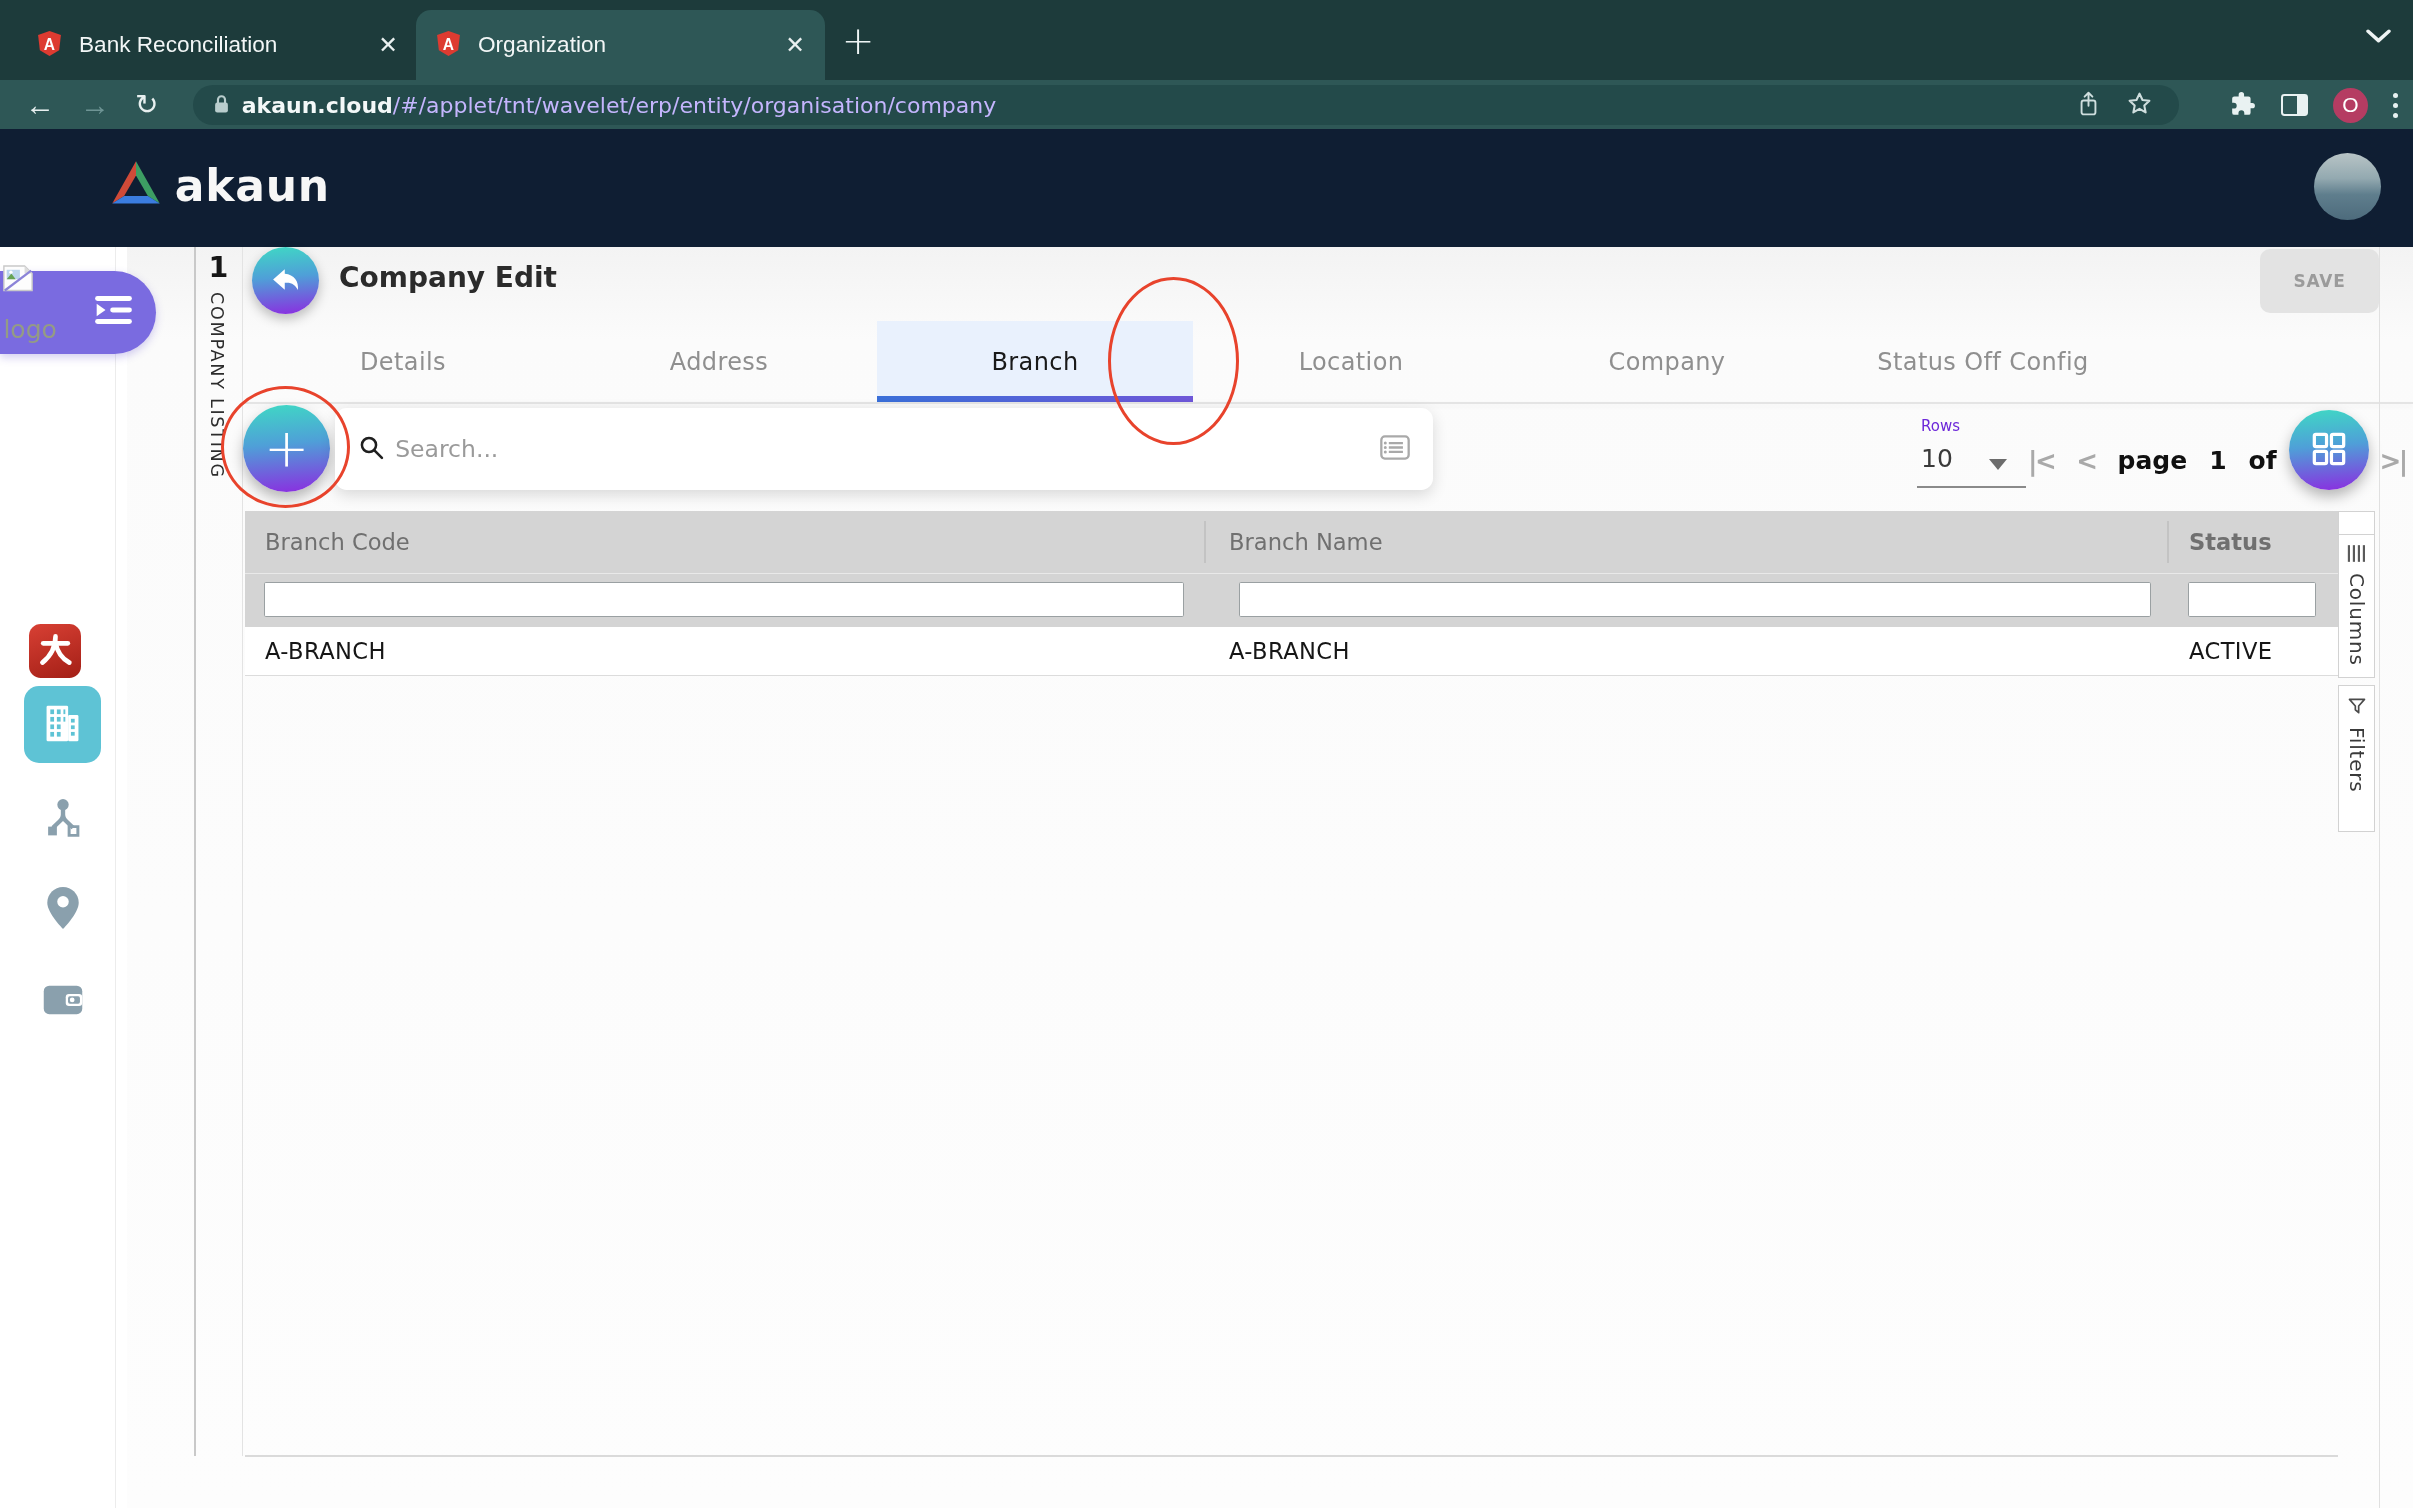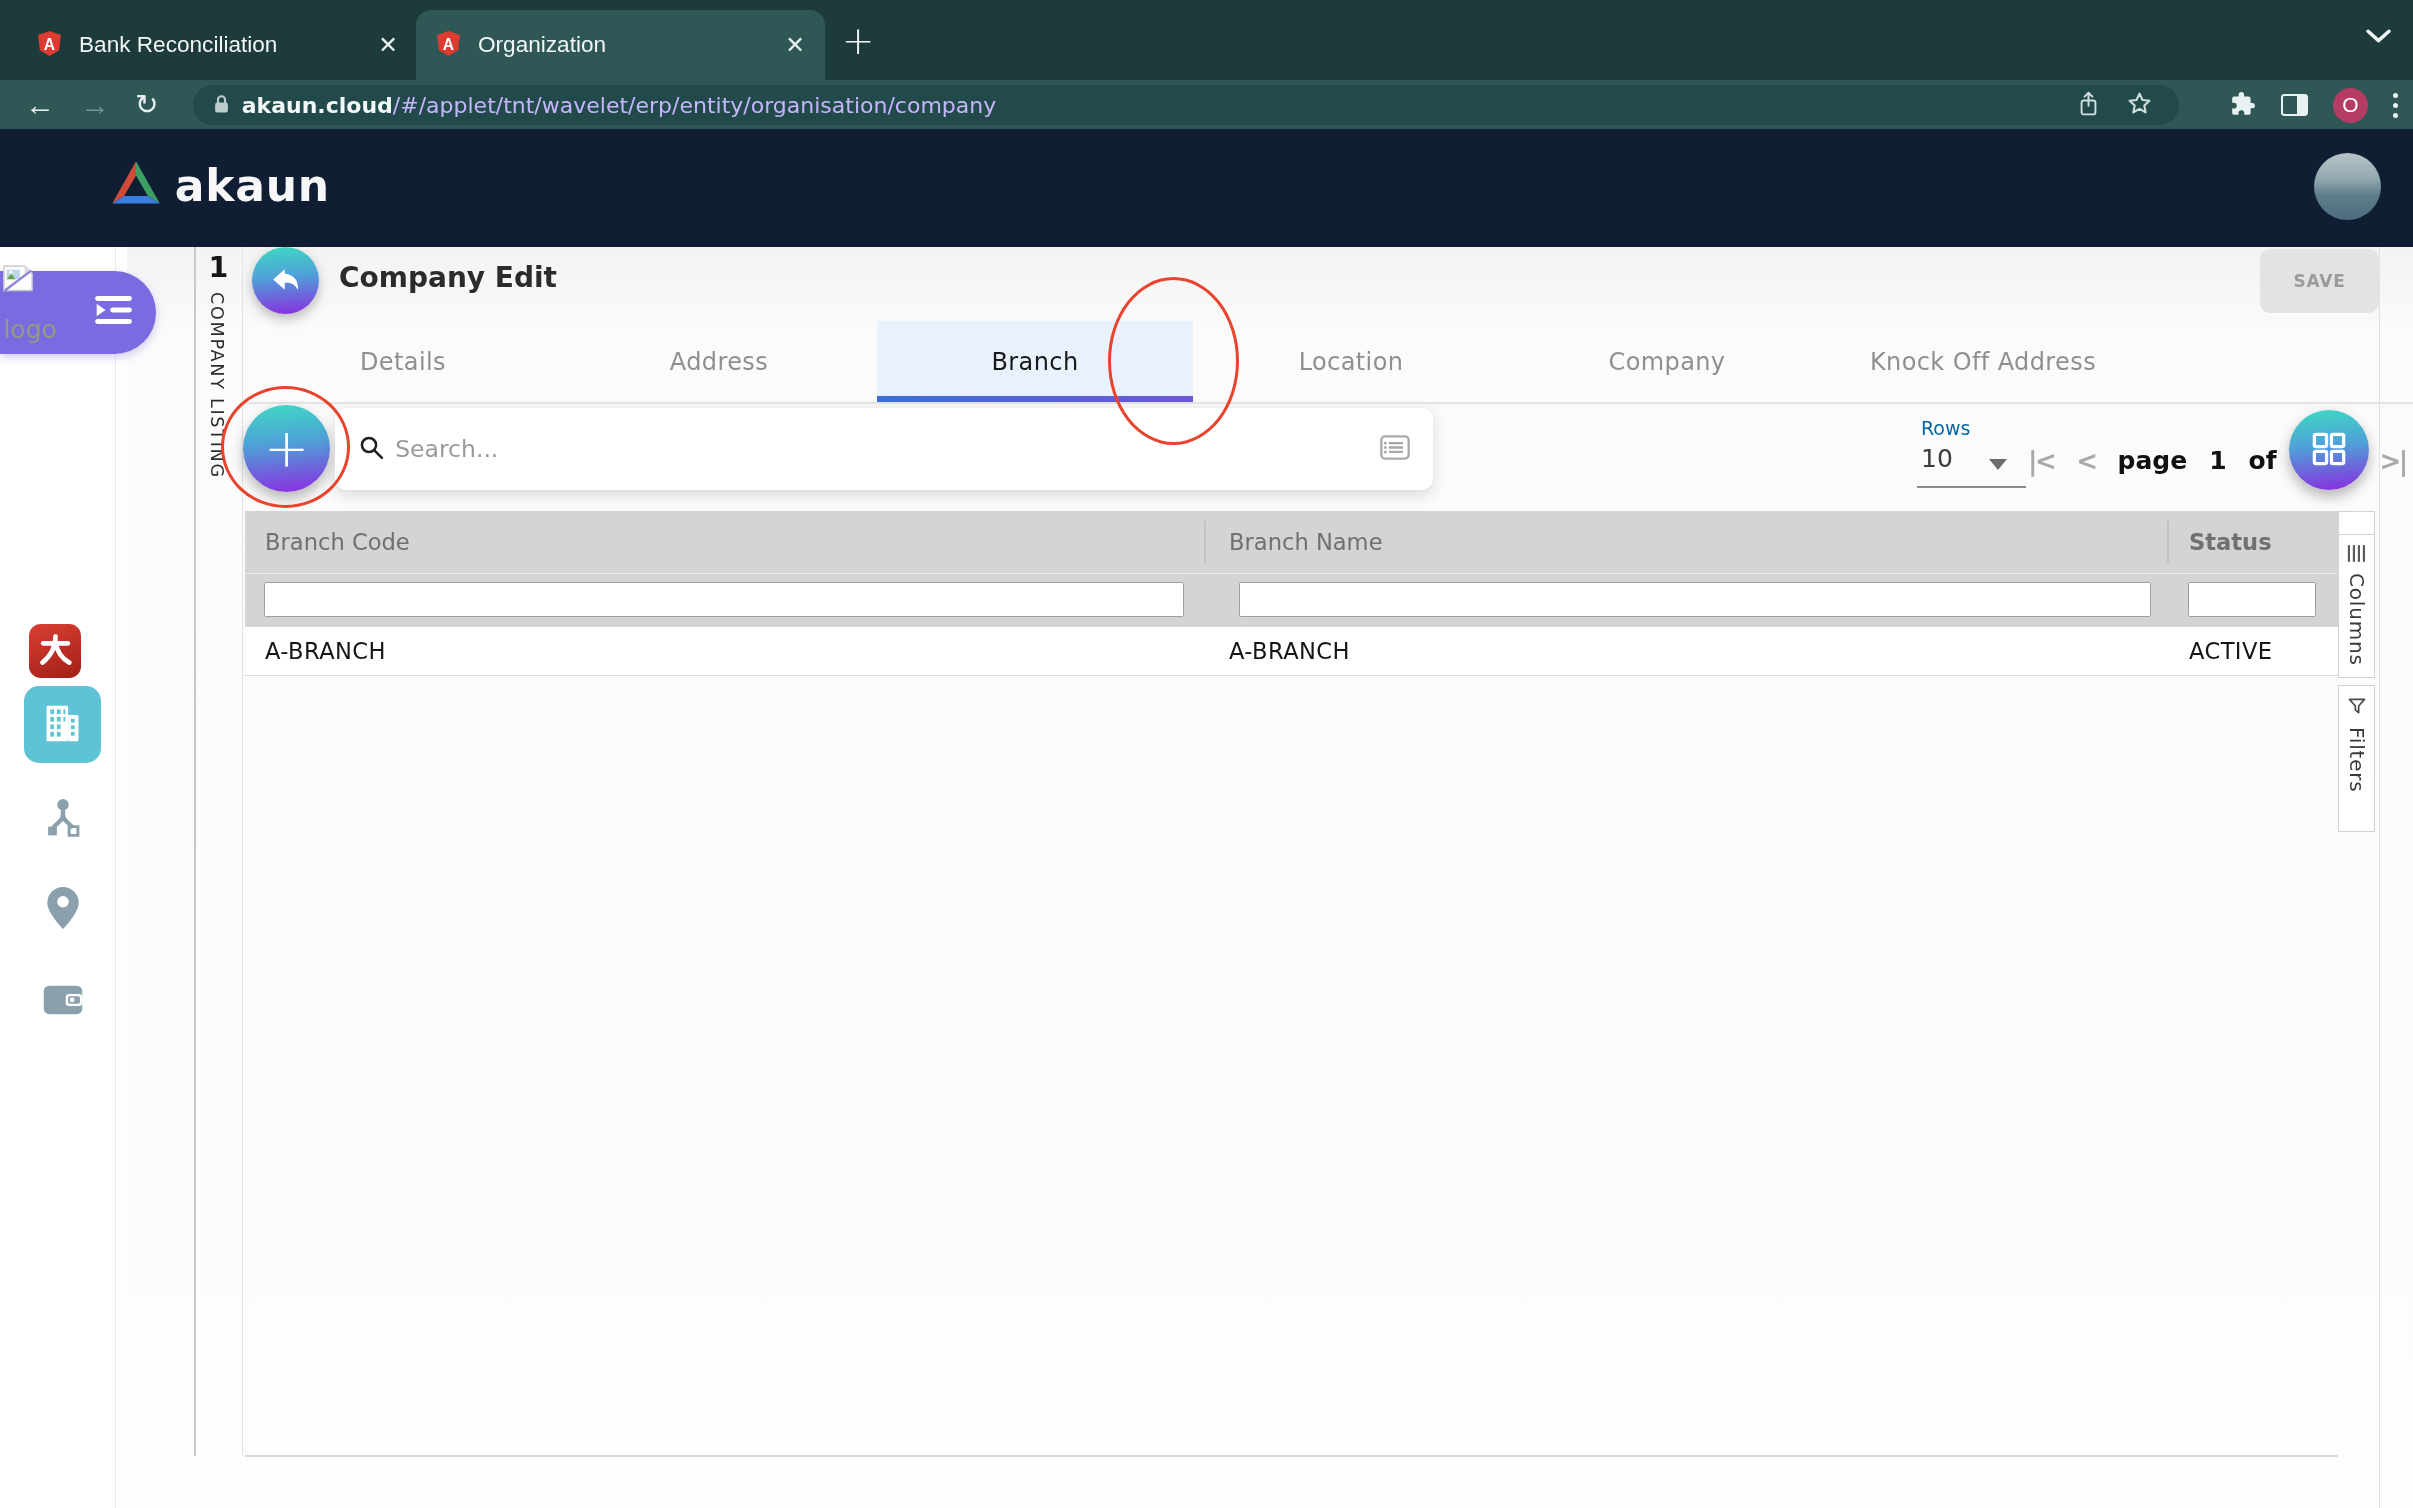--- a/index.html
+++ b/index.html
@@ -84,21 +84,21 @@
   .add-btn { position:absolute; left:243px; top:405px; width:87px; height:87px; border-radius:50%;
              background:linear-gradient(175deg,#3fd9c4 0%,#4f9fd8 45%,#8c2be0 100%);
              color:#fff; font-size:54px; font-weight:300; display:flex; align-items:center; justify-content:center;
              box-shadow:0 6.7px 13.4px rgba(0,0,0,.28); }
   .search-card { position:absolute; left:335px; top:408px; width:1098px; height:82px; background:#fff;
                  border-radius:11.7px; box-shadow:0 5px 15px rgba(0,0,0,.14);
                  display:flex; align-items:center; padding:0 23.5px; }
   .search-card input { flex:1; border:none; outline:none; font-size:23.5px; color:#333; margin-left:11.7px;
                        font-family:inherit; background:transparent; }
   .search-card input::placeholder { color:#9a9a9a; }
-  .rows-label { position:absolute; left:1921px; top:417px; font-size:19px; color:#0369a1; }
+  .rows-label { position:absolute; left:1921px; top:417px; font-size:15px; color:#6d28d9; }
   .rows-value { position:absolute; left:1921px; top:444px; font-size:25px; color:#3a3a3a; }
   .rows-caret { position:absolute; left:1989px; top:459px; width:0; height:0;
                 border-left:9.2px solid transparent; border-right:9.2px solid transparent;
                 border-top:11.7px solid #6c6c6c; }
   .rows-underline { position:absolute; left:1917px; top:486px; width:109px; height:1.7px; background:#8a8a8a; }
   .pager { position:absolute; left:2028px; top:442px; height:37px; display:flex; align-items:center; gap:22px; }
   .pgico { color:#a9a9a9; font-size:26px; font-weight:bold; letter-spacing:-2.5px; }
   .pgtxt { color:#111; font-size:25px; font-weight:bold; }
   .grid-btn { position:absolute; left:2289px; top:410px; width:80px; height:80px; border-radius:50%;
               background:linear-gradient(175deg,#3fd9c4 0%,#4f9fd8 45%,#8c2be0 100%);
@@ -324,21 +324,21 @@
   </div>
   <div class="page-title">Company Edit</div>
   <div class="save-btn">SAVE</div>
 
   <div class="tabsrow">
     <div class="ptab">Details</div>
     <div class="ptab">Address</div>
     <div class="ptab active">Branch</div>
     <div class="ptab">Location</div>
     <div class="ptab">Company</div>
-    <div class="ptab">Knock Off Address</div>
+    <div class="ptab">Status Off Config</div>
   </div>
   <div class="hdivider"></div>
 
   <div class="add-btn">+</div>
   <div class="search-card">
     <span>
       <svg viewBox="0 0 30 30" width="25" height="25" fill="none" stroke="#1f1f1f" stroke-width="3">
           <circle cx="12" cy="12" r="8.5"></circle>
           <path d="M18.5 18.5 L27.5 27.5" stroke-linecap="round"></path>
         </svg>

